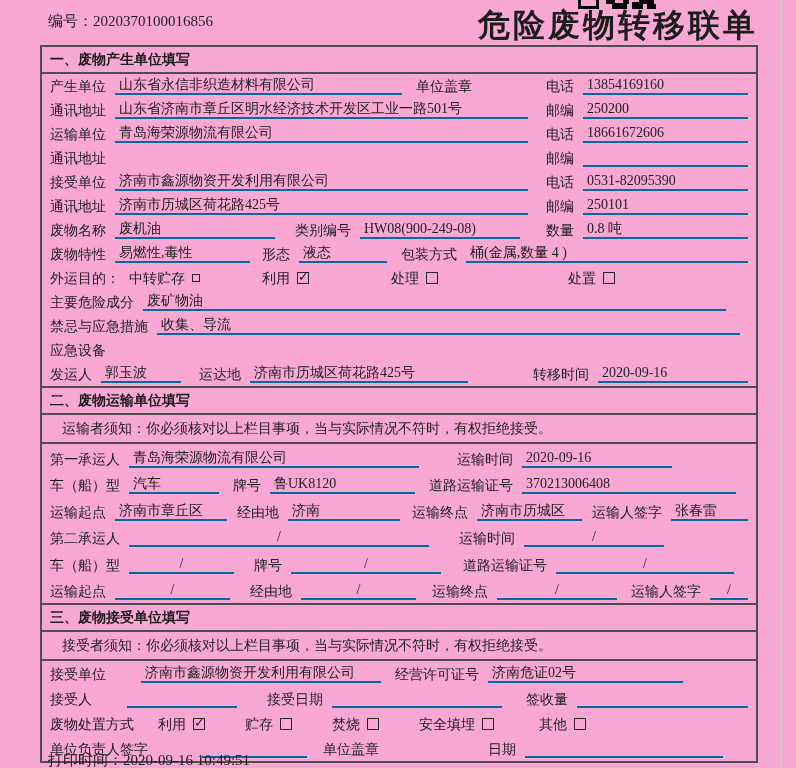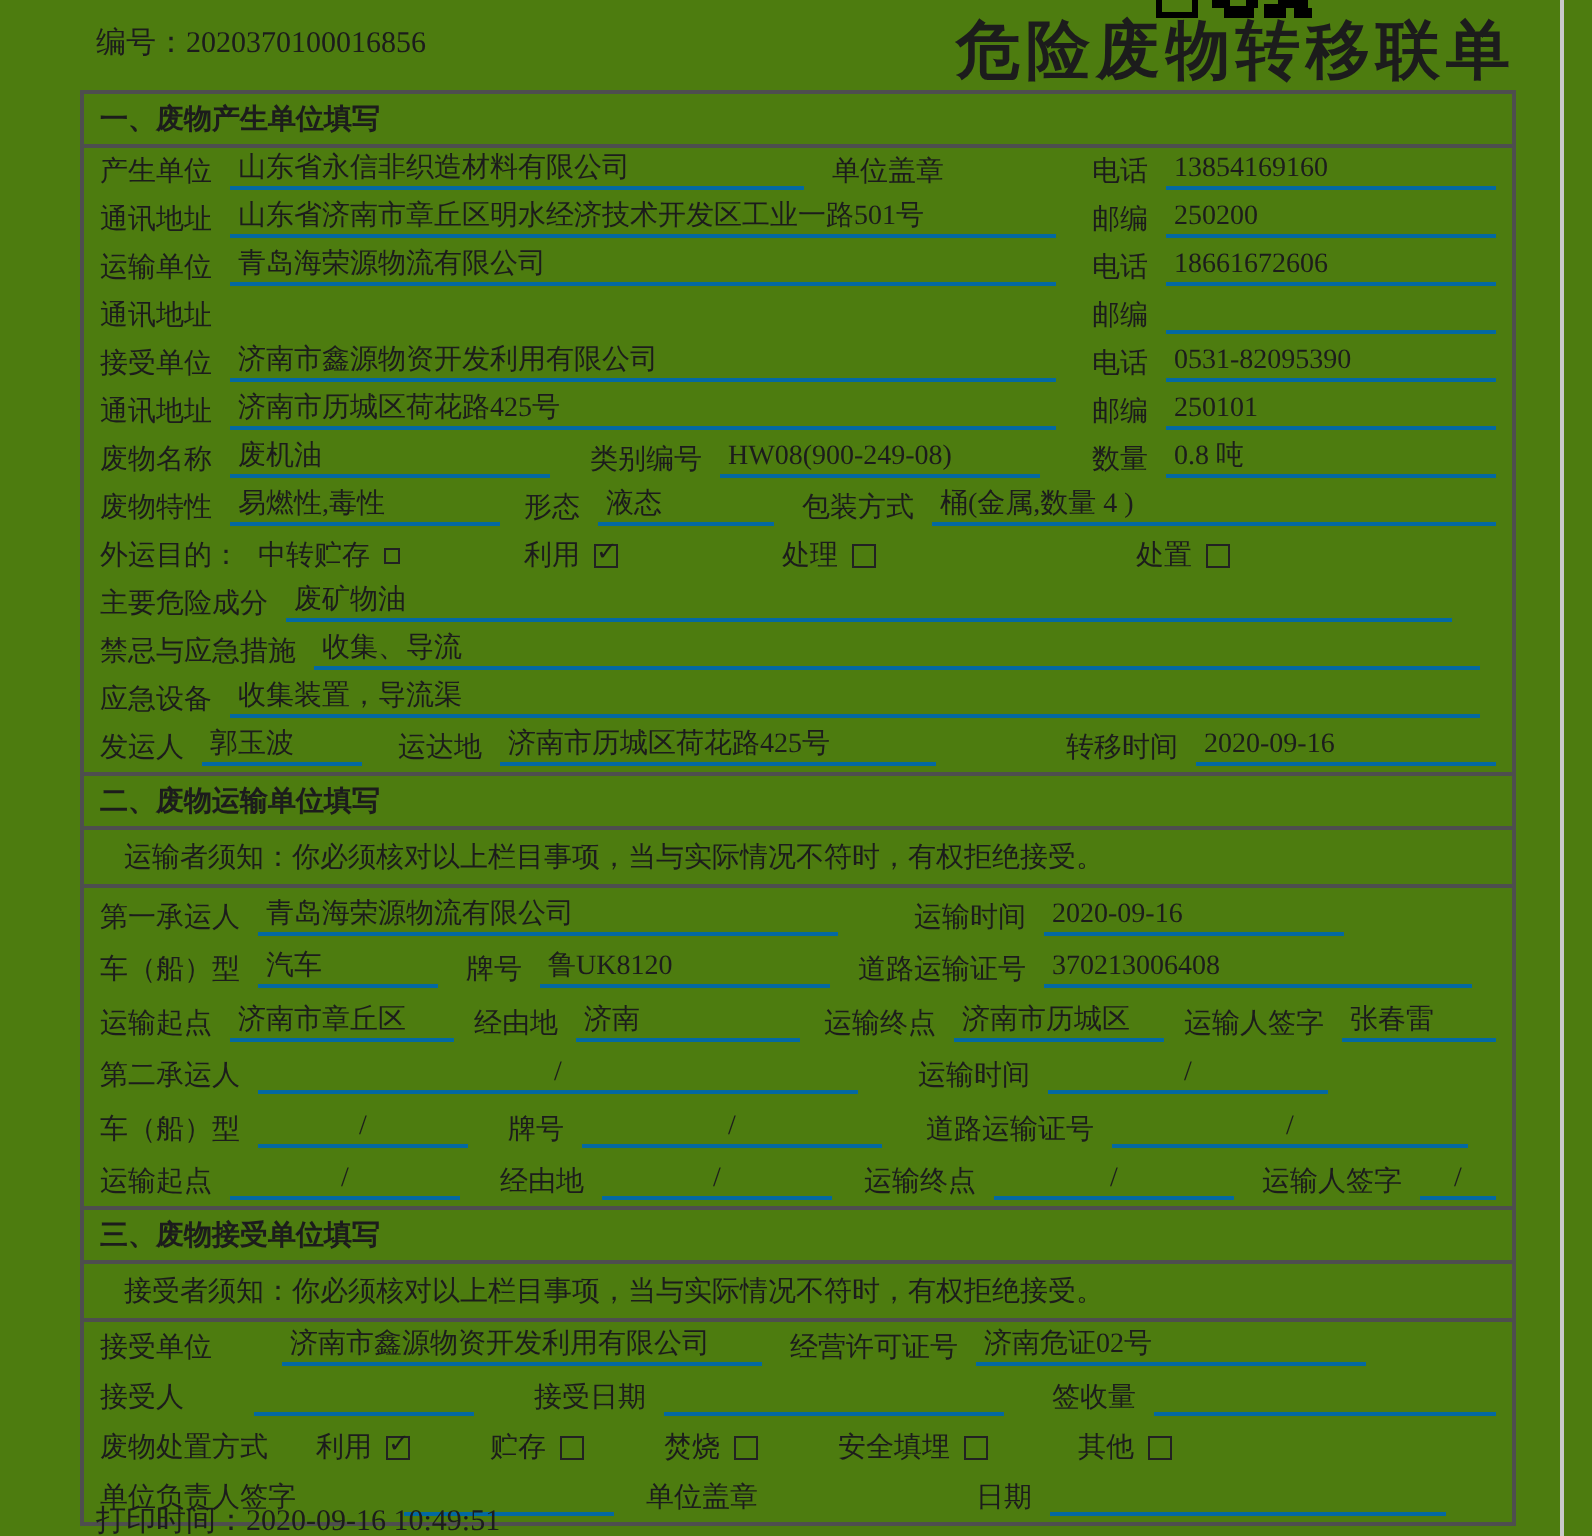--- a/index.html
+++ b/index.html
@@ -1,16 +1,16 @@
 <!DOCTYPE html>
 <html><head>
 <meta charset="utf-8">
 <style>
   html,body{margin:0;padding:0;background:#fff;}
-  .doc{position:relative;width:796px;height:768px;background:#4d7c0f;overflow:hidden;
+  .doc{position:relative;width:796px;height:768px;background:#f9a8d4;overflow:hidden;
        font-family:"Liberation Serif","DejaVu Serif",serif;color:#1c1c1c;font-size:14px;}
   .page-edge{position:absolute;top:0;left:780px;width:2px;height:768px;background:#c9c9c9;}
   .qr-frag{position:absolute;top:0;left:578px;width:78px;height:9px;}
   .qr-frag rect{fill:#000;}
   .serial{position:absolute;top:12px;left:48px;font-size:15px;white-space:nowrap;}
   .title{position:absolute;top:4px;left:40px;width:718px;text-align:right;
          font-family:"Liberation Sans","DejaVu Sans",sans-serif;font-weight:bold;
          font-size:32px;letter-spacing:3px;}
   .formbox{position:absolute;top:45px;left:40px;width:718px;border:2px solid #4e4e4e;box-sizing:border-box;}
   .sec{border-top:2px solid #4e4e4e;}
@@ -140,21 +140,20 @@
         <span class="v f" style="margin-right:22px">废矿物油</span>
       </div>
 
       <div class="row">
         <span class="l">禁忌与应急措施</span>
         <span class="v f" style="margin-right:8px">收集、导流</span>
       </div>
 
       <div class="row">
         <span class="l">应急设备</span>
-        <span class="v f" style="margin-right:8px">收集装置，导流渠</span>
       </div>
 
       <div class="row">
         <span class="l">发运人</span>
         <span class="v" style="width:80px">郭玉波</span>
         <span class="l" style="margin-left:18px">运达地</span>
         <span class="v" style="width:218px">济南市历城区荷花路425号</span>
         <span class="l push">转移时间</span>
         <span class="v" style="width:150px">2020-09-16</span>
       </div>

